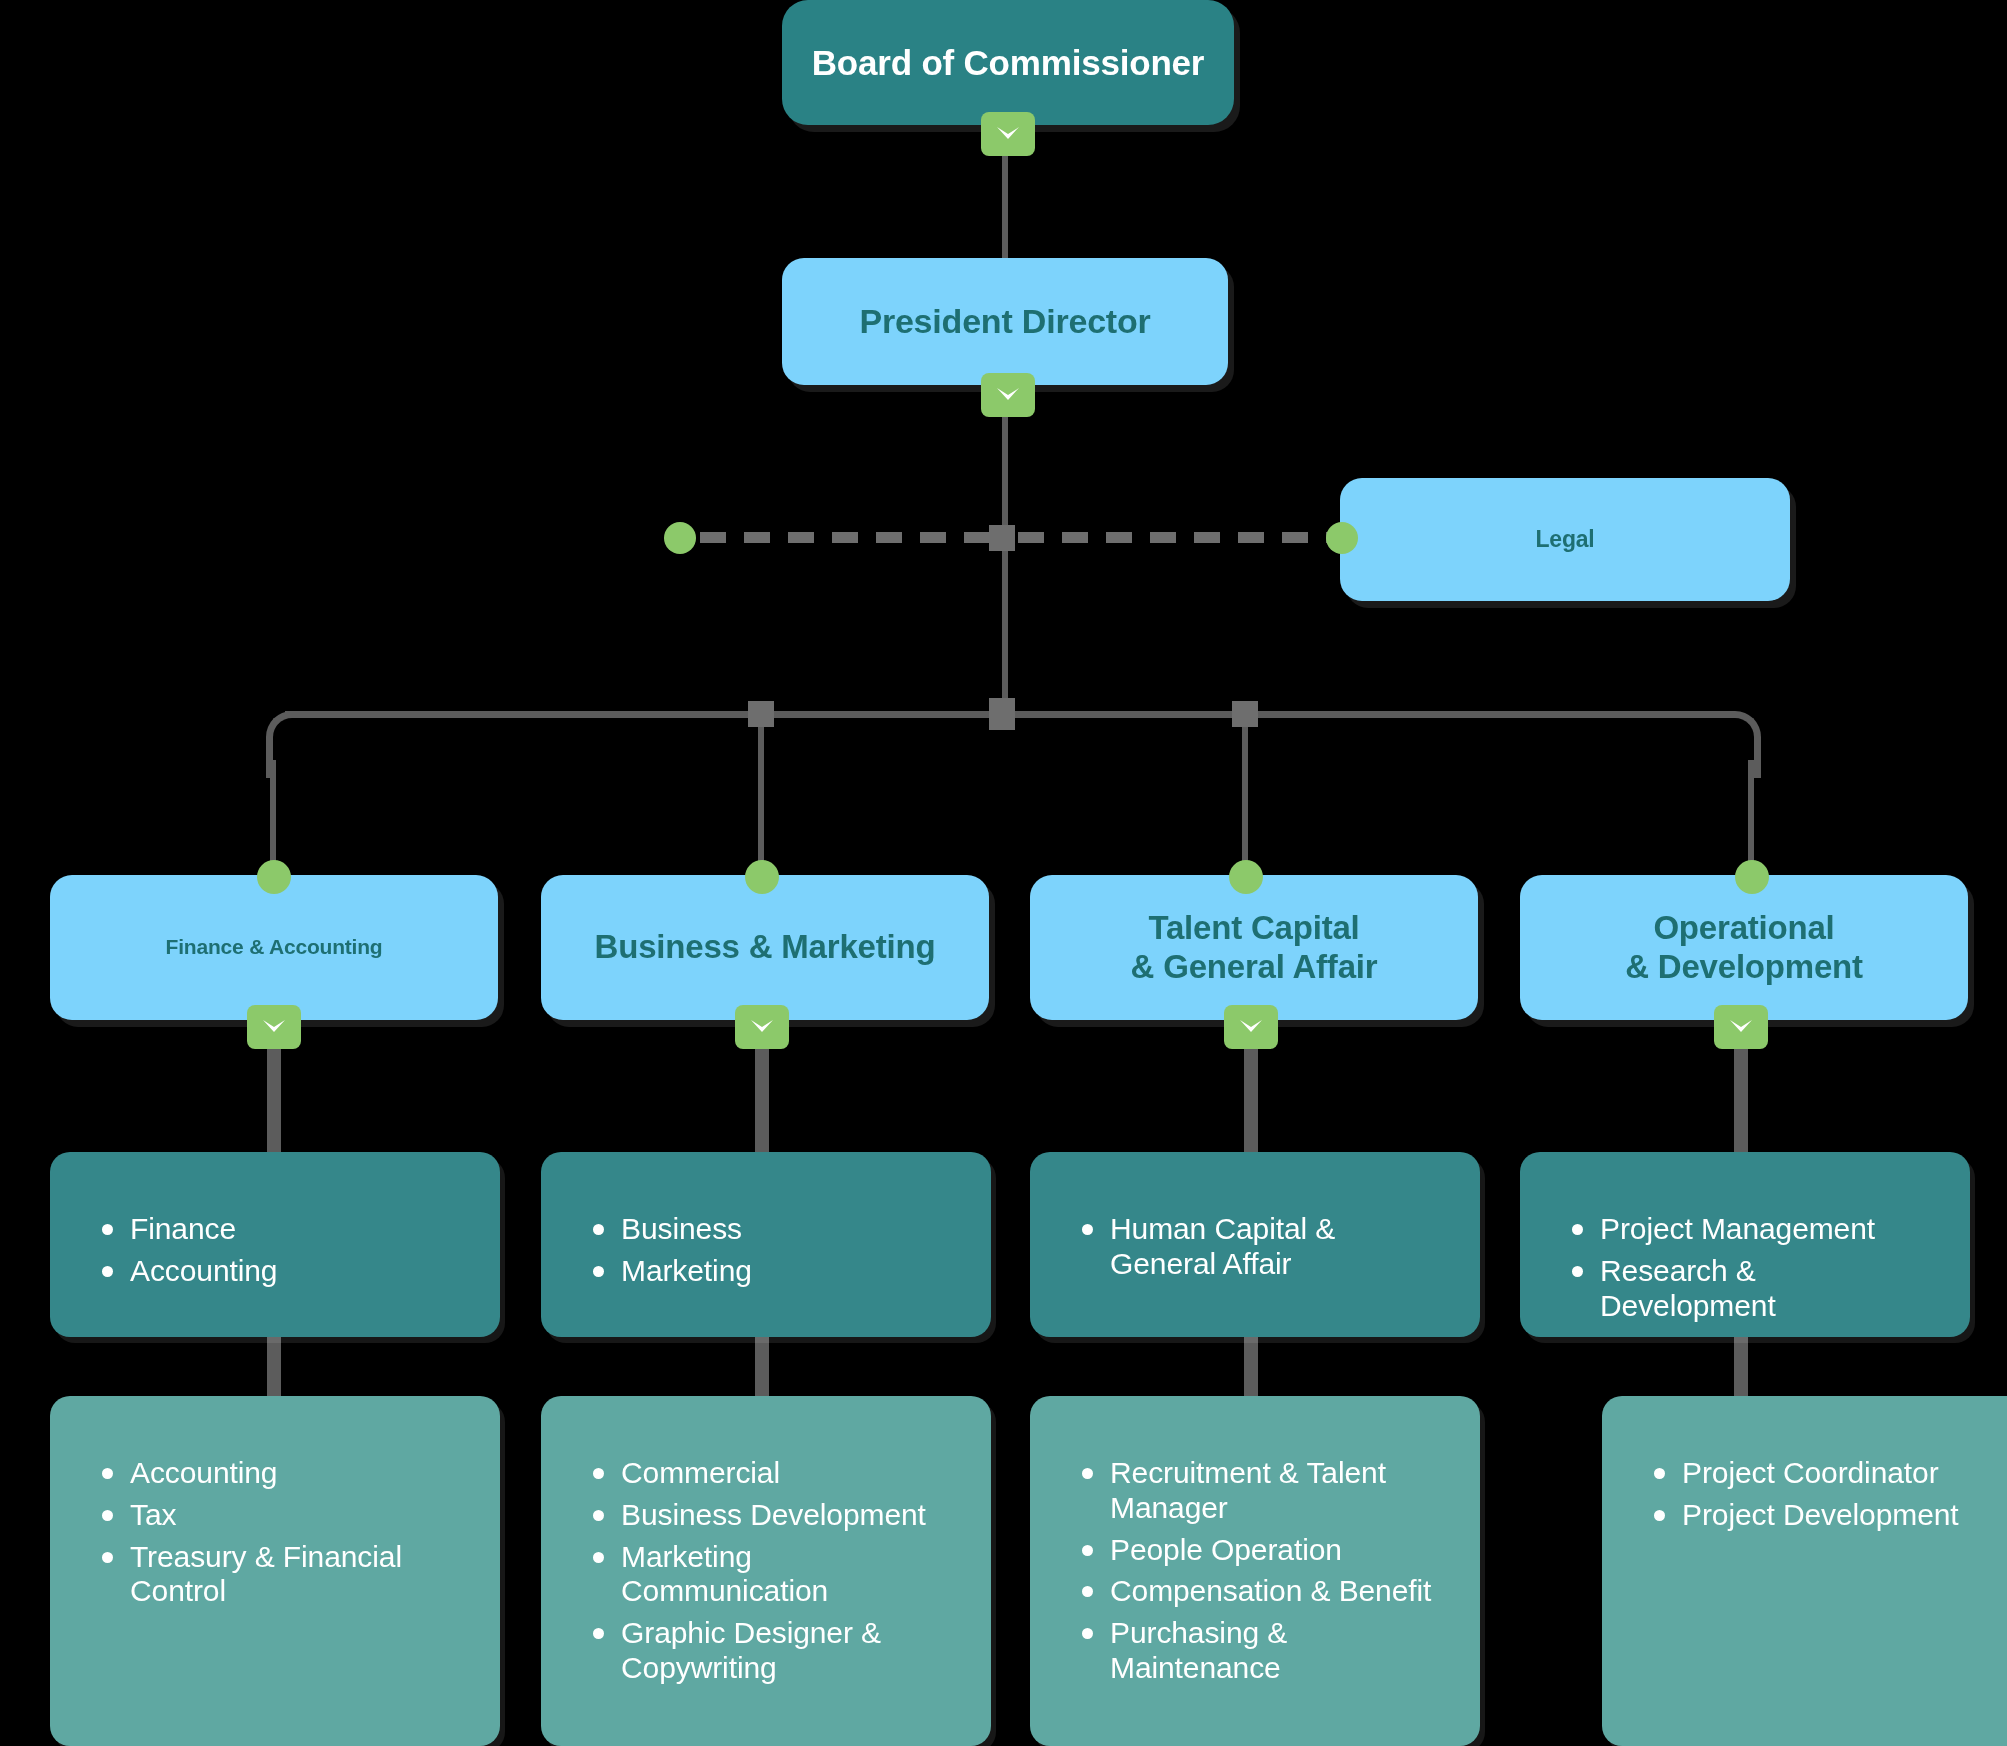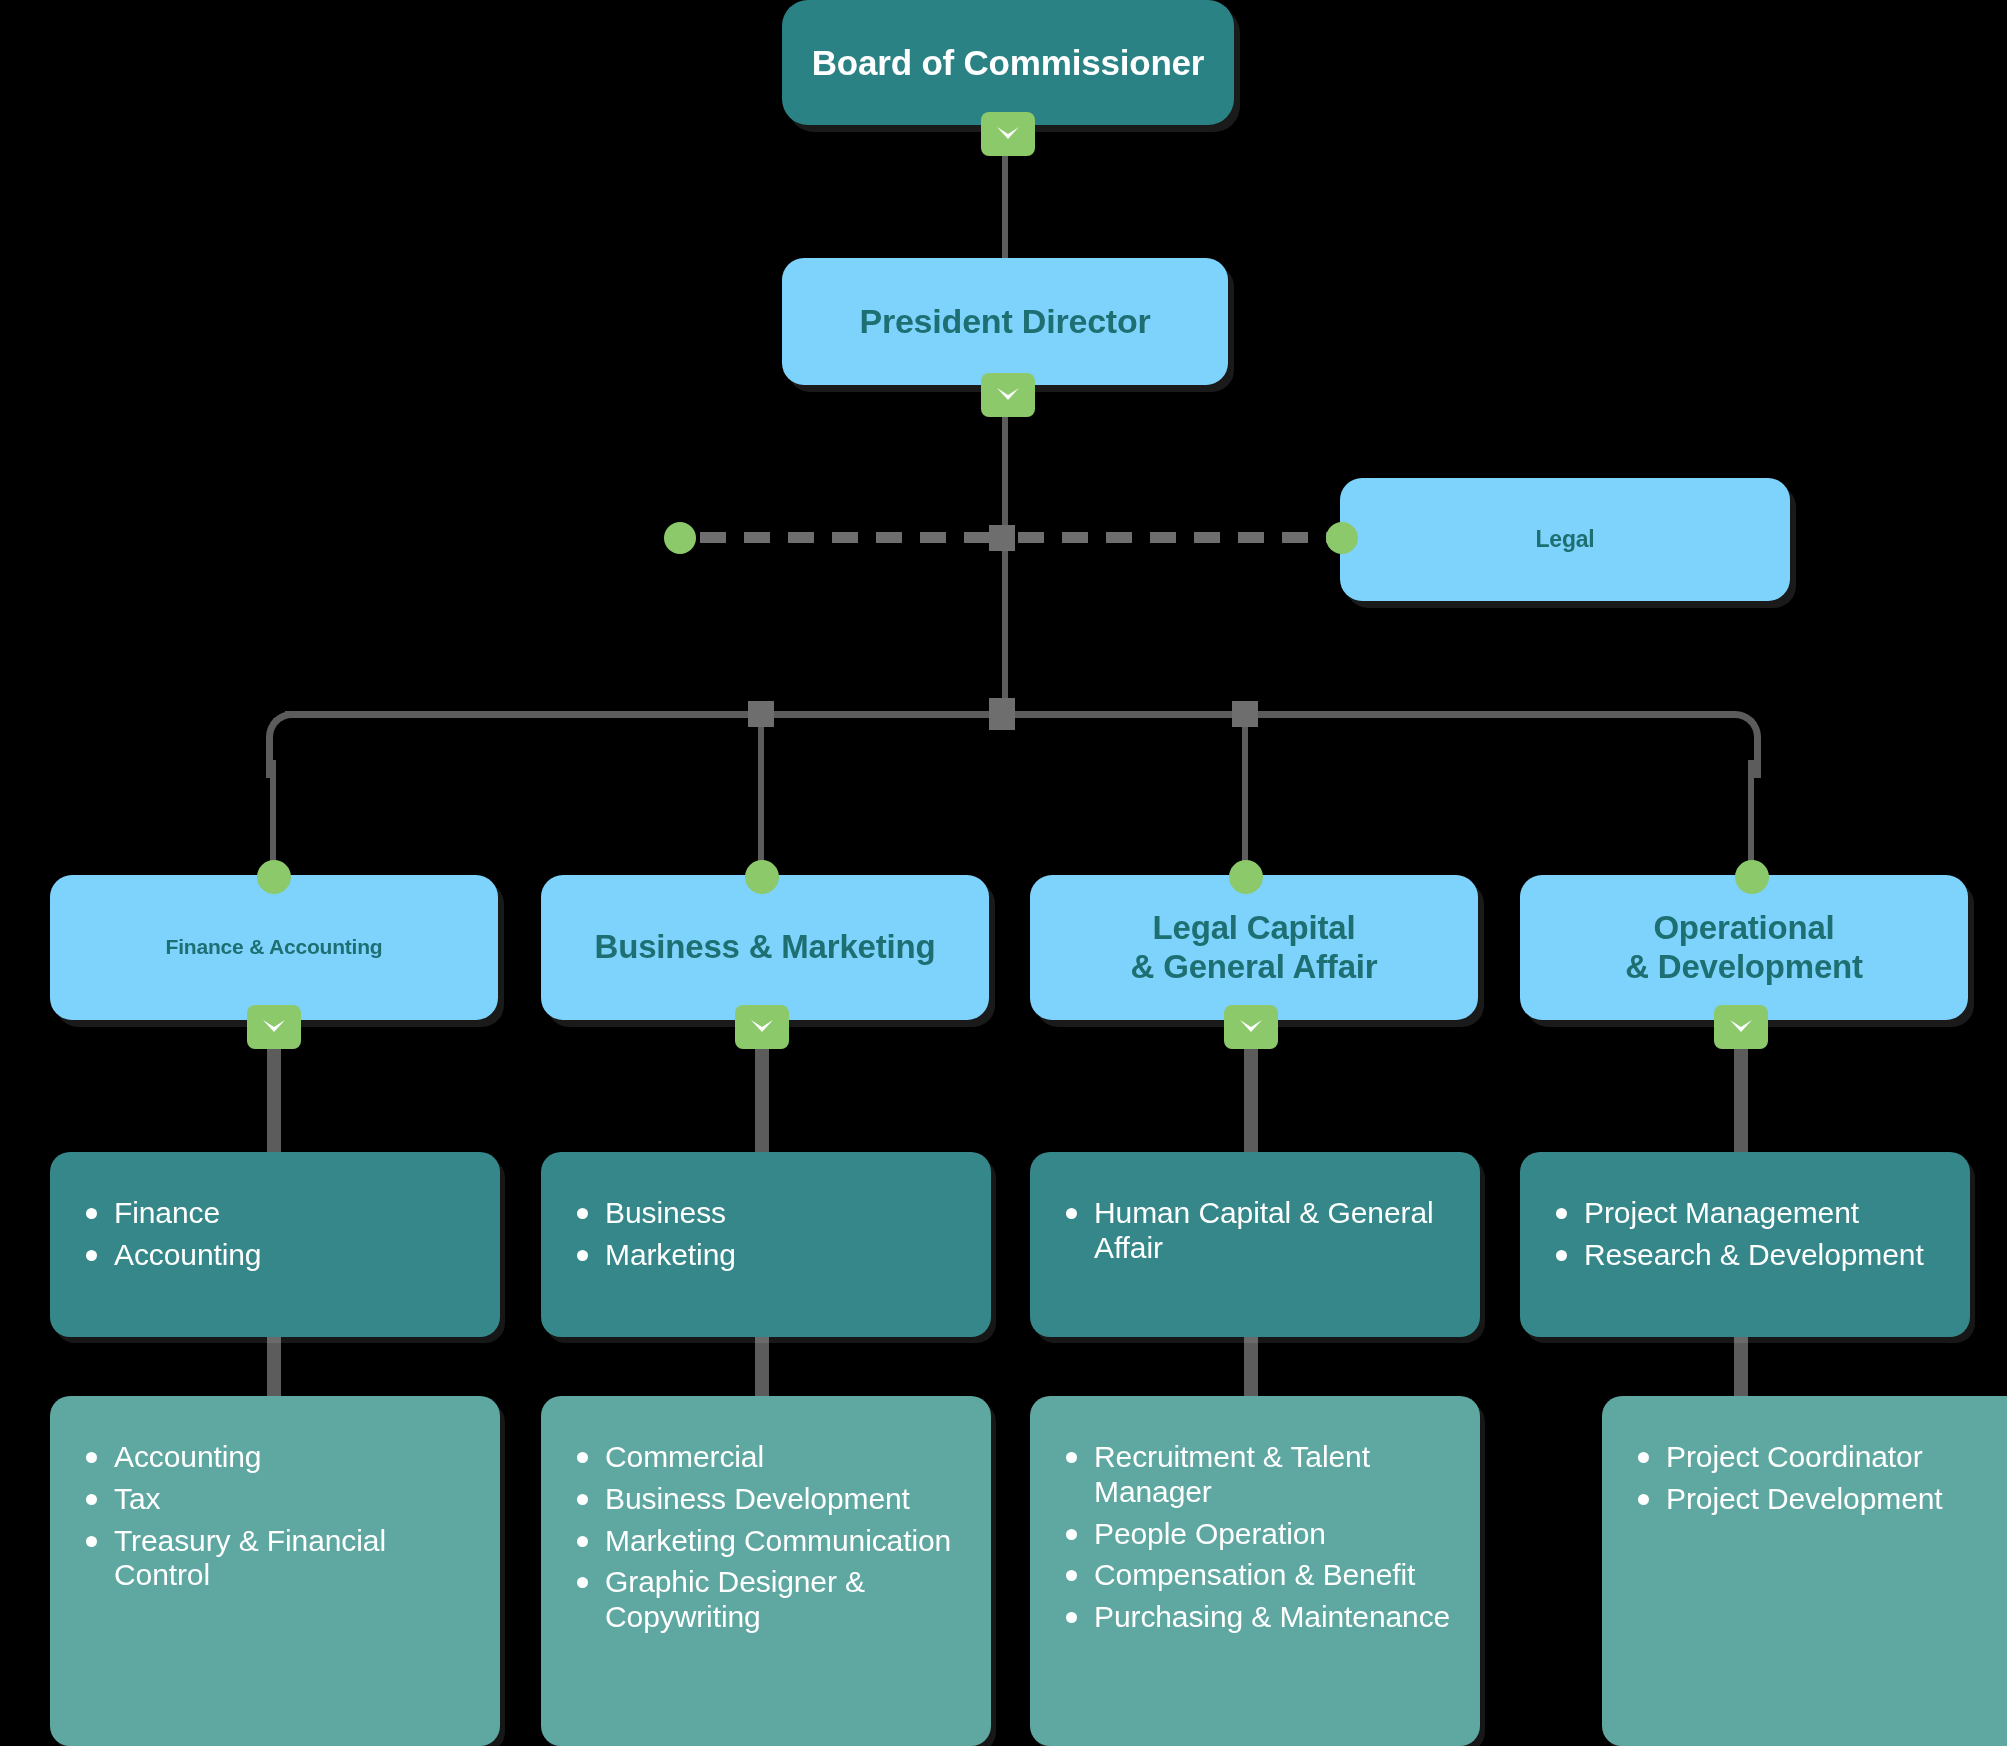--- a/index.html
+++ b/index.html
@@ -22,21 +22,21 @@
   .node .label{font-weight:bold;line-height:1.18;letter-spacing:-0.2px;}
 
   
   .listbox{
     position:absolute;box-sizing:border-box;border-radius:20px;
     color:#ffffff;padding:44px 26px 20px 30px;z-index:5;
     box-shadow:5px 6px 0 rgba(255,255,255,0.09);
   }
   .listbox.mid{background:#35878A;}
   .listbox.low{background:#5FA8A2;}
-  .listbox ul{margin:0;padding:0;list-style:none;}
+  .listbox ul{margin:16px;padding:0;list-style:none;}
   .listbox li{
     position:relative;padding-left:34px;margin-bottom:7px;
     font-size:30px;line-height:1.16;letter-spacing:-0.1px;
   }
   .listbox li::before{
     content:"";position:absolute;left:6px;top:12px;
     width:11px;height:11px;border-radius:50%;background:#ffffff;
   }
 
   
@@ -168,21 +168,21 @@
     <ul>
       <li>Commercial</li>
       <li>Business Development</li>
       <li>Marketing Communication</li>
       <li>Graphic Designer &amp; Copywriting</li>
     </ul>
   </div>
 
   <div class="dot-green" style="left:1229px;top:860px;width:34px;height:34px;"></div>
   <div class="node white" style="left:1030px;top:875px;width:448px;height:145px;flex-direction:column;">
-    <span class="label" style="font-size:33px;">Legal Capital</span>
+    <span class="label" style="font-size:33px;">Talent Capital</span>
     <span class="label" style="font-size:33px;">&amp; General Affair</span>
   </div>
   <div class="chev" style="left:1224px;top:1005px;">
     <svg width="26" height="18" viewBox="0 0 26 18">
       <path d="M2 2 L13 14 L24 2 L13 9 Z" fill="#ffffff"></path>
     </svg>
   </div>
   <div class="thickv" style="left:1244px;top:1040px;height:120px;"></div>
   <div class="listbox mid" style="left:1030px;top:1152px;width:450px;height:185px;">
     <ul>

